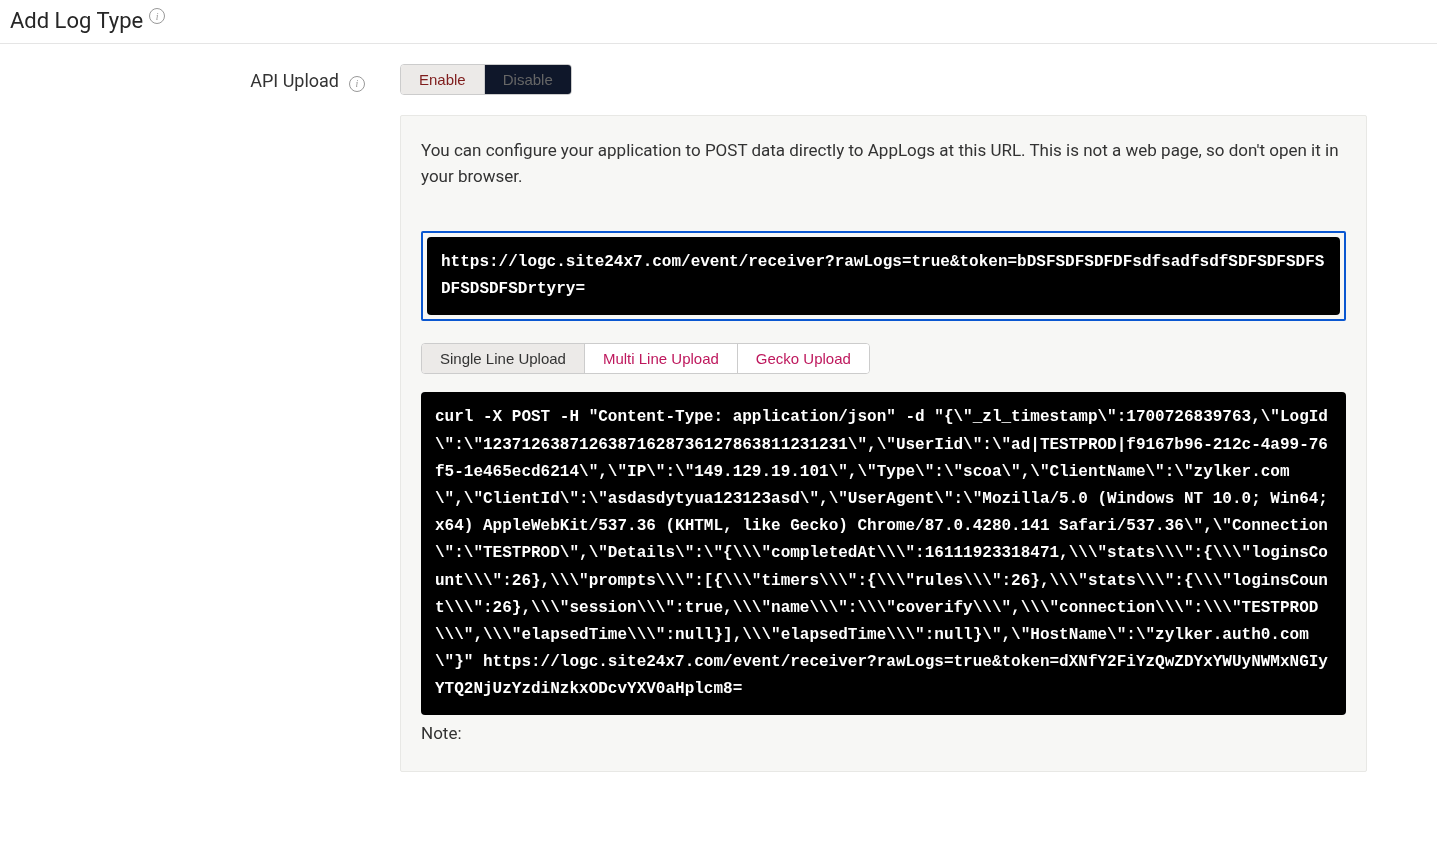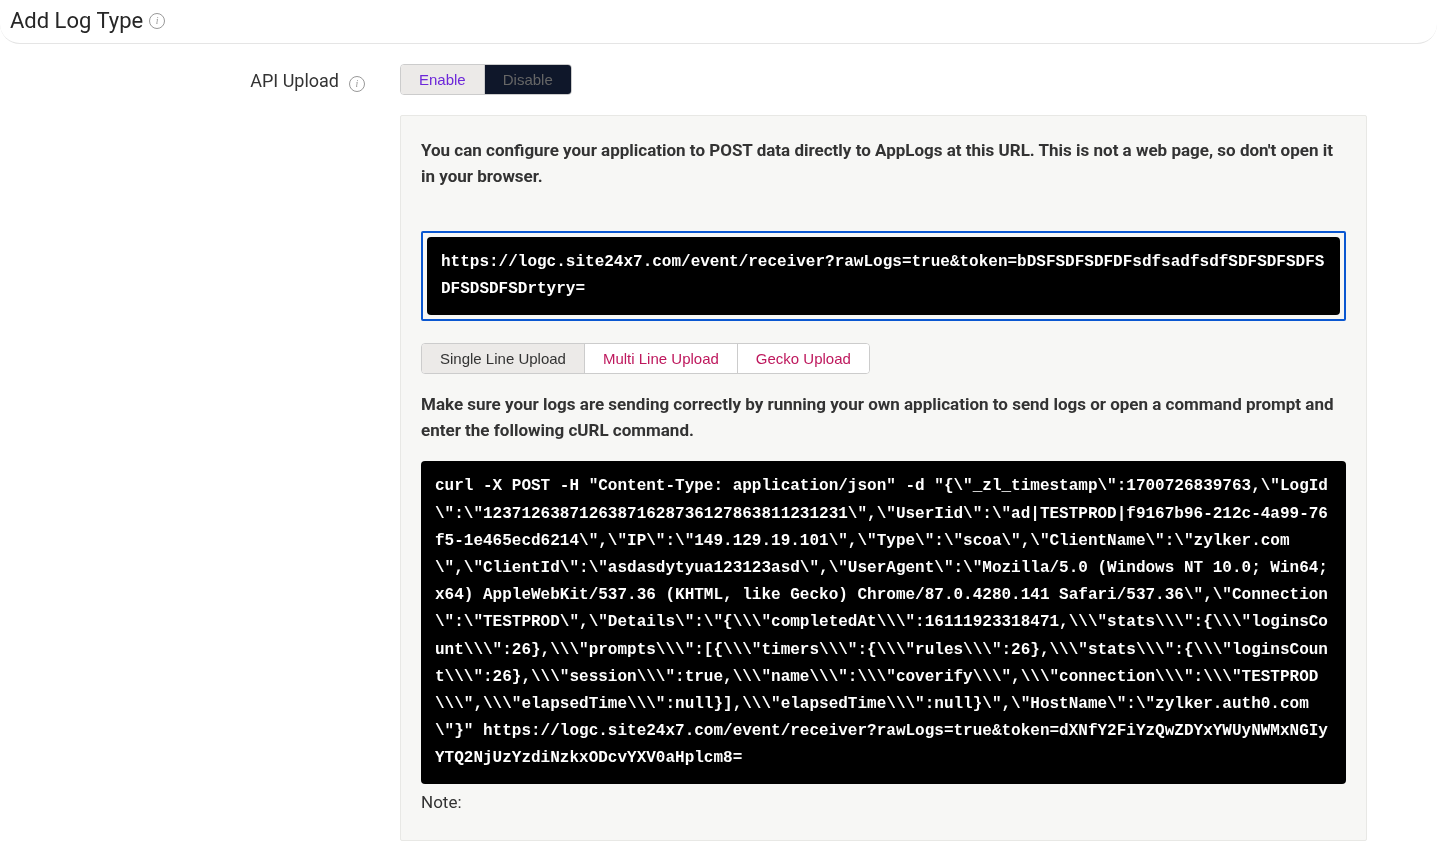--- a/index.html
+++ b/index.html
@@ -12,22 +12,21 @@
     background: #fff;
   }
   .page {
     width: 1437px;
     min-height: 861px;
   }
   .header {
     padding: 8px 10px 10px 10px;
     border-bottom: 1px solid #e5e5e5;
     display: flex;
-    align-items: center;
-    border-radius: 20px;
+    align-items: flex-start;
   }
   .header h1 {
     font-size: 22px;
     font-weight: 400;
     margin: 0;
     color: #262626;
   }
   .info-icon {
     display: inline-flex;
     align-items: center;
@@ -70,38 +69,37 @@
   .toggle-btn {
     padding: 6px 18px;
     font-size: 15px;
     background: #0f172a;
     border: none;
     cursor: pointer;
     color: #666;
   }
   .toggle-btn.active {
     background: #eceae8;
-    color: #6d28d9;
+    color: #7f1d1d;
   }
   .toggle-btn:not(:last-child) {
     border-right: 1px solid #ccc;
   }
   .panel {
     margin-top: 20px;
     background: #f7f7f5;
     border: 1px solid #e8e8e5;
     border-radius: 2px;
     padding: 22px 20px 28px 20px;
   }
   .desc {
     font-size: 17px;
     color: #333;
     line-height: 1.5;
     margin-bottom: 18px;
-    font-weight: bold;
   }
   .url-wrap {
     border: 2px solid #0a57d1;
     border-radius: 2px;
     padding: 4px;
     margin-bottom: 22px;
     margin-top: 42px;
   }
   .code-black {
     background: #000;
@@ -184,21 +182,20 @@
         <div class="url-wrap">
           <div class="code-black">https://logc.site24x7.com/event/receiver?rawLogs=true&amp;token=bDSFSDFSDFDFsdfsadfsdfSDFSDFSDFSDFSDSDFSDrtyry=</div>
         </div>
 
         <div class="sub-toggle-group">
           <button class="sub-toggle-btn active">Single Line Upload</button>
           <button class="sub-toggle-btn">Multi Line Upload</button>
           <button class="sub-toggle-btn">Gecko Upload</button>
         </div>
 
-        <div class="desc" style="margin-top:18px;">Make sure your logs are sending correctly by running your own application to send logs or open a command prompt and enter the following cURL command.</div>
 
         <div class="code-black curl-block">curl -X POST -H "Content-Type: application/json" -d "{\"_zl_timestamp\":1700726839763,\"LogId\":\"12371263871263871628736127863811231231\",\"UserIid\":\"ad|TESTPROD|f9167b96-212c-4a99-76f5-1e465ecd6214\",\"IP\":\"149.129.19.101\",\"Type\":\"scoa\",\"ClientName\":\"zylker.com\",\"ClientId\":\"asdasdytyua123123asd\",\"UserAgent\":\"Mozilla/5.0 (Windows NT 10.0; Win64; x64) AppleWebKit/537.36 (KHTML, like Gecko) Chrome/87.0.4280.141 Safari/537.36\",\"Connection\":\"TESTPROD\",\"Details\":\"{\\\"completedAt\\\":16111923318471,\\\"stats\\\":{\\\"loginsCount\\\":26},\\\"prompts\\\":[{\\\"timers\\\":{\\\"rules\\\":26},\\\"stats\\\":{\\\"loginsCount\\\":26},\\\"session\\\":true,\\\"name\\\":\\\"coverify\\\",\\\"connection\\\":\\\"TESTPROD\\\",\\\"elapsedTime\\\":null}],\\\"elapsedTime\\\":null}\",\"HostName\":\"zylker.auth0.com\"}" https://logc.site24x7.com/event/receiver?rawLogs=true&amp;token=dXNfY2FiYzQwZDYxYWUyNWMxNGIyYTQ2NjUzYzdiNzkxODcvYXV0aHplcm8=</div>
 
         <div class="note-sec">
           <span>Note:</span>
         </div>
 
       </div>
 
     </div>

